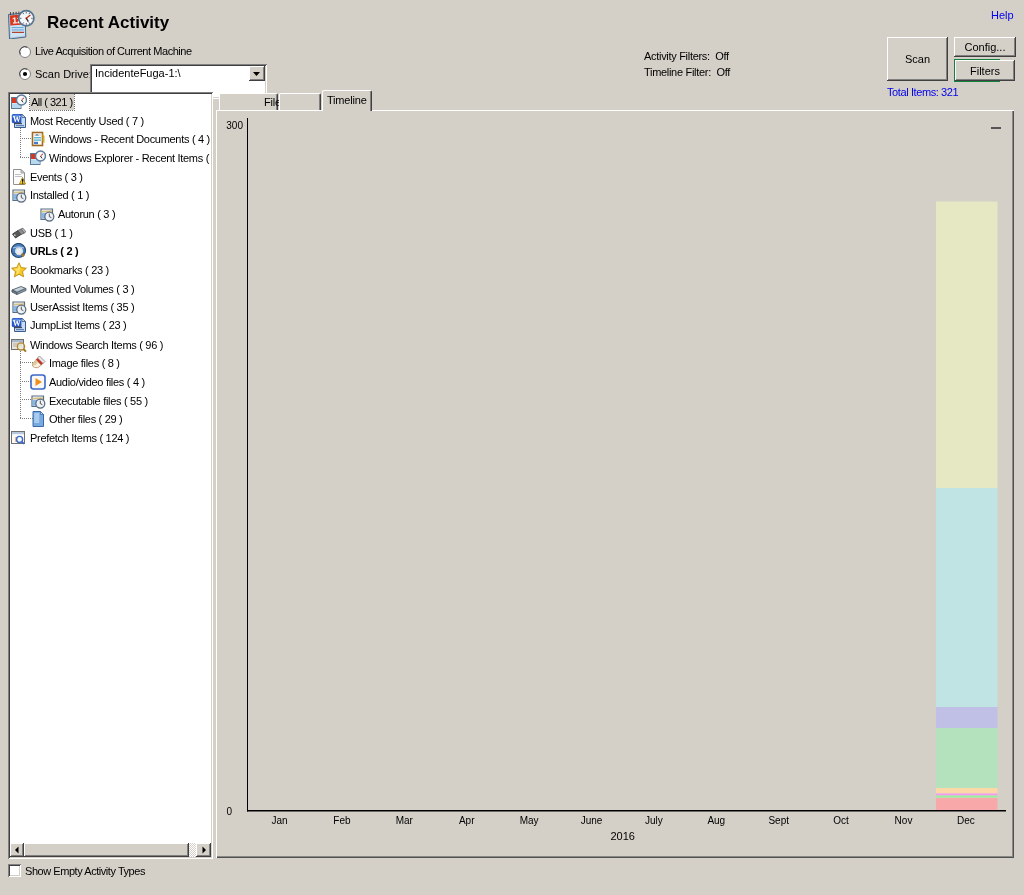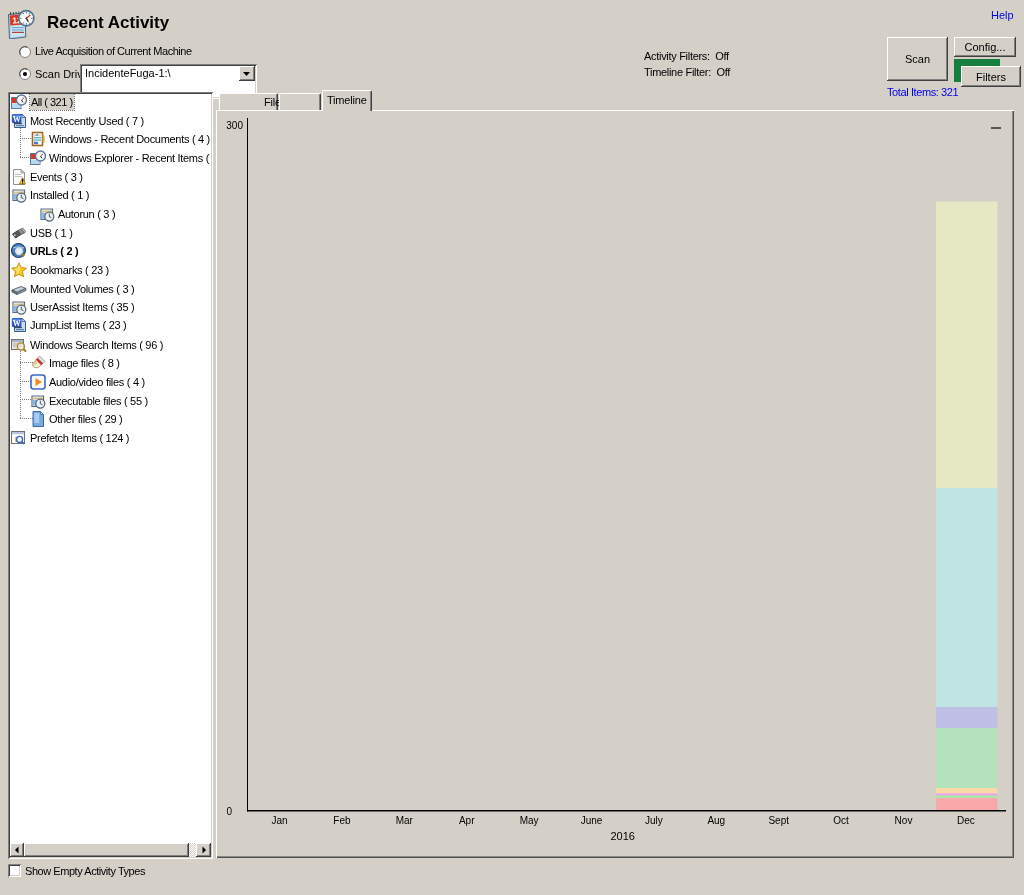--- a/index.html
+++ b/index.html
@@ -162,35 +162,35 @@
   <path d="M1 8.5 A5.5 5.5 0 0 1 8.5 1" fill="none" stroke="#404040" stroke-width="1" transform="translate(0.5,0.5) scale(0.917)"></path>
 </svg>
 <div class="abs" style="left:35px; top:45px; letter-spacing:-0.45px;">Live Acquisition of Current Machine</div>
 <svg class="abs" style="left:19px; top:68px;" width="12" height="12">
   <circle cx="6" cy="6" r="5.5" fill="#fff" stroke="#808080" stroke-width="1"></circle>
   <path d="M1 8.5 A5.5 5.5 0 0 1 8.5 1" fill="none" stroke="#404040" stroke-width="1" transform="translate(0.5,0.5) scale(0.917)"></path>
   <circle cx="6" cy="6" r="2.1" fill="#000"></circle>
 </svg>
 <div class="abs" style="left:35px; top:68px;">Scan Drive:</div>
 
-<div class="abs sunken" style="left:80px; top:64px; width:177px; height:35px; background:#fff;">
+<div class="abs sunken" style="left:90px; top:64px; width:177px; height:35px; background:#fff;">
   <div class="abs" style="left:5px; top:3px; white-space:nowrap;">IncidenteFuga-1:\</div>
   <div class="abs raised btn" style="right:2px; top:2px; width:16px; height:15px;">
     <svg width="16" height="15">
         <polygon points="4,6 11,6 7.5,10" fill="#000"></polygon>
       </svg>
   </div>
 </div>
 
 <div class="abs" style="left:644px; top:50px; letter-spacing:-0.3px;">Activity Filters:&nbsp;&nbsp;Off</div>
 <div class="abs" style="left:644px; top:66px; letter-spacing:-0.3px;">Timeline Filter:&nbsp;&nbsp;Off</div>
 
 <div class="abs raised btn" style="left:887px; top:37px; width:61px; height:44px;">Scan</div>
 <div class="abs raised btn" style="left:954px; top:37px; width:62px; height:20px;">Config...</div>
-<div class="abs" style="left:954px; top:59px; width:46px; height:23px; border:7px solid #15803d; background:#d4d0c8;">
+<div class="abs" style="left:954px; top:59px; width:46px; height:23px; border:1px solid #15803d; background:#d4d0c8;">
     <div class="raised btn" style="width:60px; height:21px;">Filters</div>
   </div>
 <div class="abs blue" style="left:887px; top:86px; letter-spacing:-0.4px;">Total Items: 321</div>
 
 <div class="abs sunken" style="left:8px; top:92px; width:205px; height:767px; background:#fff;">
   <div id="tree" class="abs" style="left:2px; top:2px; width:201px; height:749px; overflow:hidden;">
 
     <div class="dotv" style="left:10px; top:34px; height:29px;"></div>
     <div class="doth" style="left:10px; top:44px; width:17px;"></div>
     <div class="doth" style="left:10px; top:63px; width:17px;"></div>

